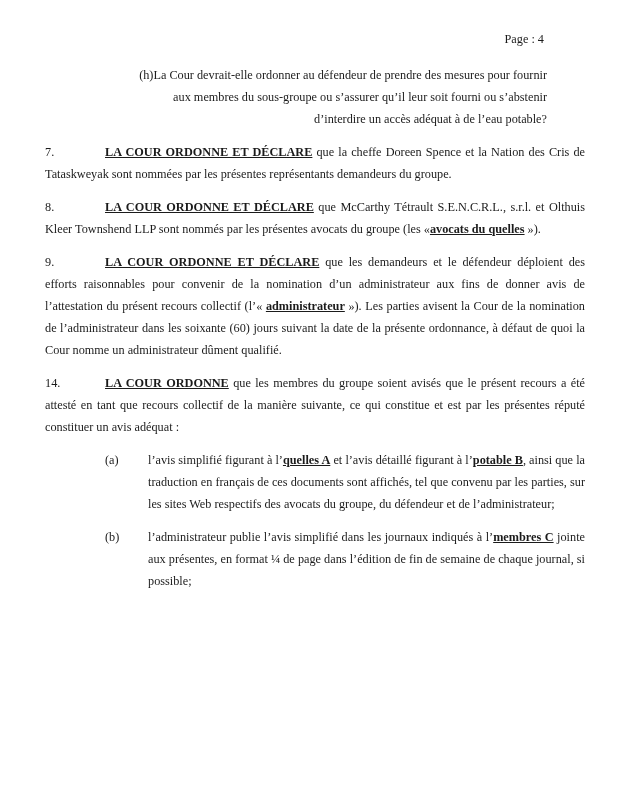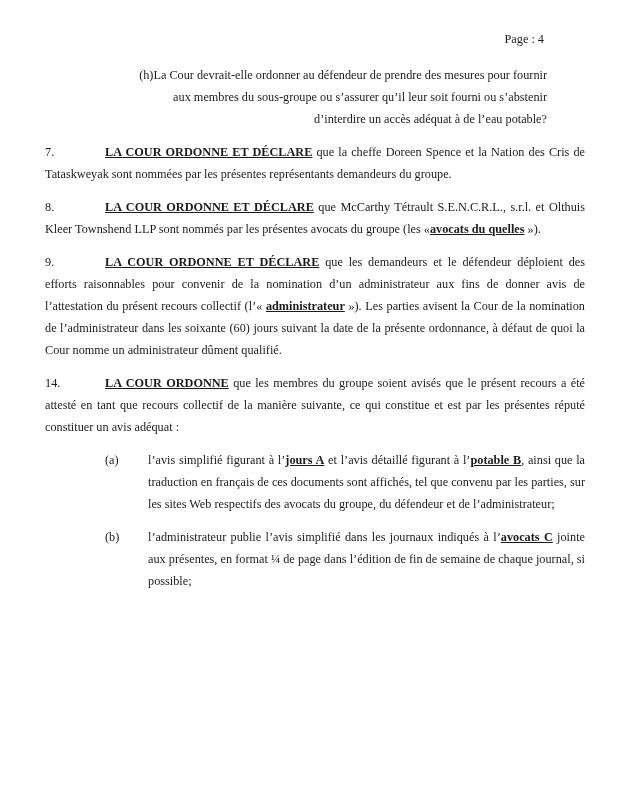--- a/index.html
+++ b/index.html
@@ -56,16 +56,16 @@
 <body>
 
 <div class="page">
   <div class="page-header">Page : 4</div>
   <div>
       <p class="para lettered narrow"><span class="plabel">(h)</span><span>La Cour devrait-elle ordonner au défendeur de prendre des mesures pour fournir aux membres du sous-groupe ou s’assurer qu’il leur soit fourni ou s’abstenir d’interdire un accès adéquat à de l’eau potable?</span></p>
       <p class="para numbered"><span class="plabel">7.</span><span><b>LA COUR ORDONNE ET DÉCLARE</b> que la cheffe Doreen Spence et la Nation des Cris de Tataskweyak sont nommées par les présentes représentants demandeurs du groupe.</span></p>
       <p class="para numbered"><span class="plabel">8.</span><span><b>LA COUR ORDONNE ET DÉCLARE</b> que McCarthy Tétrault S.E.N.C.R.L., s.r.l. et Olthuis Kleer Townshend LLP sont nommés par les présentes avocats du groupe (les «<b>avocats du quelles</b> »).</span></p>
       <p class="para numbered"><span class="plabel">9.</span><span><b>LA COUR ORDONNE ET DÉCLARE</b> que les demandeurs et le défendeur déploient des efforts raisonnables pour convenir de la nomination d’un administrateur aux fins de donner avis de l’attestation du présent recours collectif (l’« <b>administrateur</b> »). Les parties avisent la Cour de la nomination de l’administrateur dans les soixante (60) jours suivant la date de la présente ordonnance, à défaut de quoi la Cour nomme un administrateur dûment qualifié.</span></p>
       <p class="para numbered"><span class="plabel">14.</span><span><b>LA COUR ORDONNE</b> que les membres du groupe soient avisés que le présent recours a été attesté en tant que recours collectif de la manière suivante, ce qui constitue et est par les présentes réputé constituer un avis adéquat :</span></p>
-      <p class="para lettered"><span class="plabel">(a)</span><span>l’avis simplifié figurant à l’<b>jours A</b> et l’avis détaillé figurant à l’<b>potable B</b>, ainsi que la traduction en français de ces documents sont affichés, tel que convenu par les parties, sur les sites Web respectifs des avocats du groupe, du défendeur et de l’administrateur;</span></p>
-      <p class="para lettered"><span class="plabel">(b)</span><span>l’administrateur publie l’avis simplifié dans les journaux indiqués à l’<b>avocats C</b> jointe aux présentes, en format ¼ de page dans l’édition de fin de semaine de chaque journal, si possible;</span></p>
+      <p class="para lettered"><span class="plabel">(a)</span><span>l’avis simplifié figurant à l’<b>quelles A</b> et l’avis détaillé figurant à l’<b>potable B</b>, ainsi que la traduction en français de ces documents sont affichés, tel que convenu par les parties, sur les sites Web respectifs des avocats du groupe, du défendeur et de l’administrateur;</span></p>
+      <p class="para lettered"><span class="plabel">(b)</span><span>l’administrateur publie l’avis simplifié dans les journaux indiqués à l’<b>membres C</b> jointe aux présentes, en format ¼ de page dans l’édition de fin de semaine de chaque journal, si possible;</span></p>
     </div>
 </div>
 
 </body></html>

